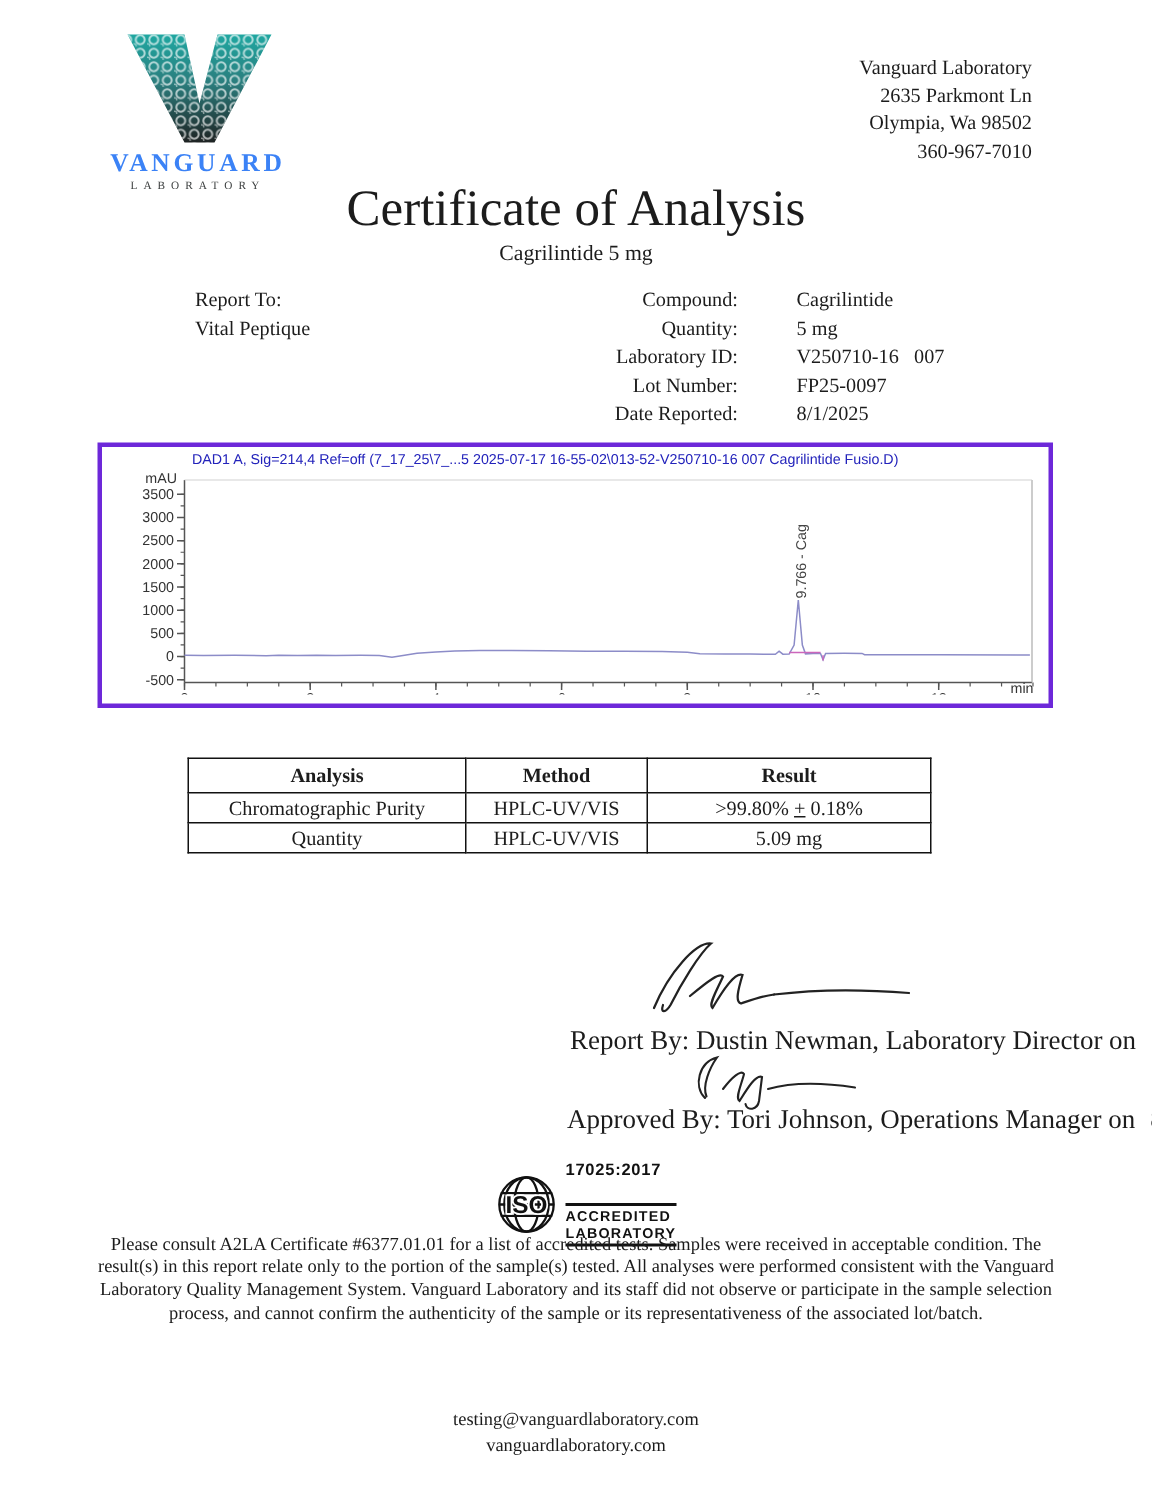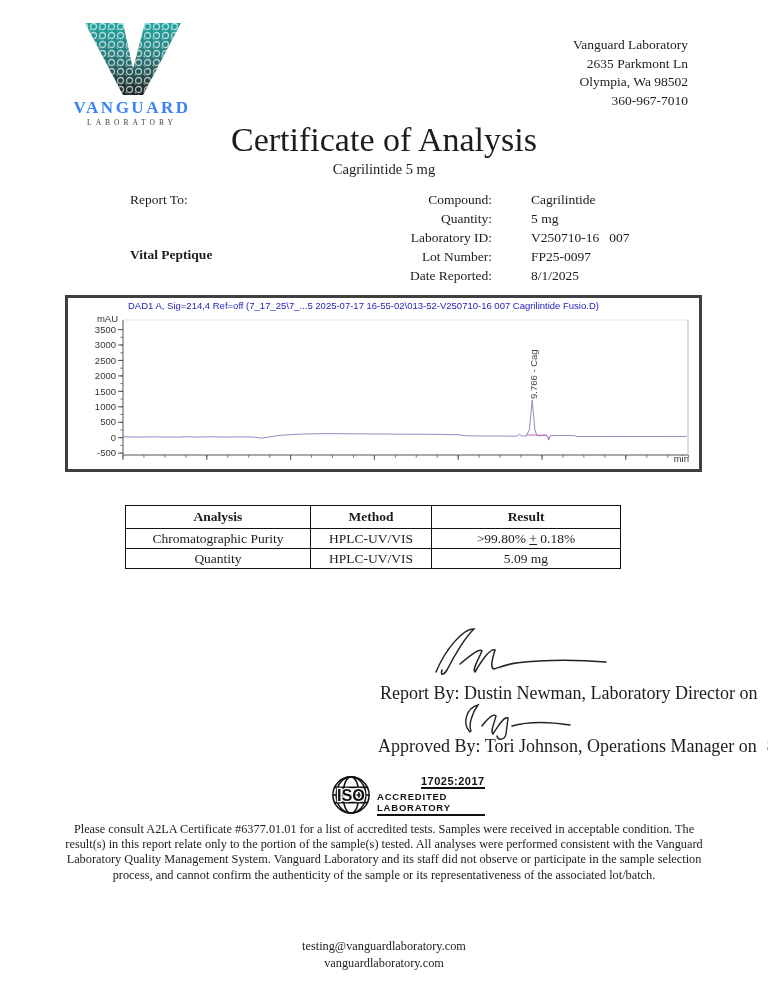--- a/index.html
+++ b/index.html
@@ -10,28 +10,28 @@
   .logo{position:absolute;left:62px;top:22px;width:140px;text-align:center;}
   .logo .word{font-size:17px;font-weight:bold;letter-spacing:2.5px;color:#3b82f6;margin-top:-2px;}
   .logo .sub{font-size:7.5px;letter-spacing:4px;color:#3d4040;margin-top:0px;}
   .address{position:absolute;right:80px;top:36px;text-align:right;font-size:13.5px;line-height:18.5px;}
 
   .title{position:absolute;left:0;top:121px;width:100%;text-align:center;font-size:34px;}
   .subtitle{position:absolute;left:0;top:161px;width:100%;text-align:center;font-size:14.5px;}
 
   
   .reportto{position:absolute;left:130px;top:190px;font-size:13.5px;line-height:19px;}
-  .reportto .name{font-weight:bold;margin-top:36px;}
+  .reportto .name{font-weight:normal;}
   .details{position:absolute;left:300px;top:190px;font-size:13.5px;}
   .details .row{display:flex;line-height:19px;gap:34px;}
   .details .lbl{width:192px;text-align:right;}
   .details .val{margin-left:5px;text-align:right;}
 
   
-  .chartbox{position:absolute;left:65px;top:295px;width:631px;height:171px;border:3px solid #404040;background:#fff;}
+  .chartbox{position:absolute;left:65px;top:295px;width:631px;height:171px;border:3px solid #6d28d9;background:#fff;}
   .chartbox svg{display:block;}
   text.ct{font-family:"Liberation Sans",sans-serif;font-size:9.5px;fill:#2323bb;}
   text.al,text.tk{font-family:"Liberation Sans",sans-serif;font-size:9.5px;fill:#333;}
   text.pk{font-family:"Liberation Sans",sans-serif;font-size:9.5px;fill:#444;}
 
   
   table.results{position:absolute;left:125px;top:505px;border-collapse:collapse;font-size:13.5px;}
   table.results th,table.results td{border:1.5px solid #111;text-align:center;padding:1px 6px;}
   table.results th{font-weight:bold;height:20px;}
   table.results td{height:17px;}
@@ -42,21 +42,21 @@
   .sig1{position:absolute;left:420px;top:620px;}
   .sig2{position:absolute;left:448px;top:698px;}
   .sigline{position:absolute;font-size:18px;white-space:nowrap;}
   .rep{left:380px;top:683px;}
   .app{left:378px;top:736px;}
   .sigdate{margin-left:10px;}
 
   
   .iso{position:absolute;left:330px;top:774px;display:flex;align-items:center;}
   .isotext{margin-left:5px;font-family:"Liberation Sans",sans-serif;color:#111;}
-  .isotext .l1{font-size:11px;font-weight:bold;letter-spacing:0.5px;border-bottom:2px solid #111;padding-bottom:0;margin-left:44px;}
+  .isotext .l1{font-size:11px;font-weight:bold;letter-spacing:0.5px;border-bottom:2px solid #111;padding-bottom:16px;}
   .isotext .l2{font-size:9.5px;font-weight:bold;letter-spacing:0.8px;margin-top:2px;}
   .isotext .l3{font-size:9.5px;font-weight:bold;letter-spacing:0.8px;border-bottom:2px solid #111;padding-bottom:1px;}
 
   .disclaimer{position:absolute;left:54px;top:822px;width:660px;text-align:center;font-size:12.3px;line-height:15.2px;}
   .footer{position:absolute;left:0;top:938px;width:100%;text-align:center;font-size:12.3px;line-height:16.5px;}
 </style>
 </head>
 <body>
 
 <div class="page">

